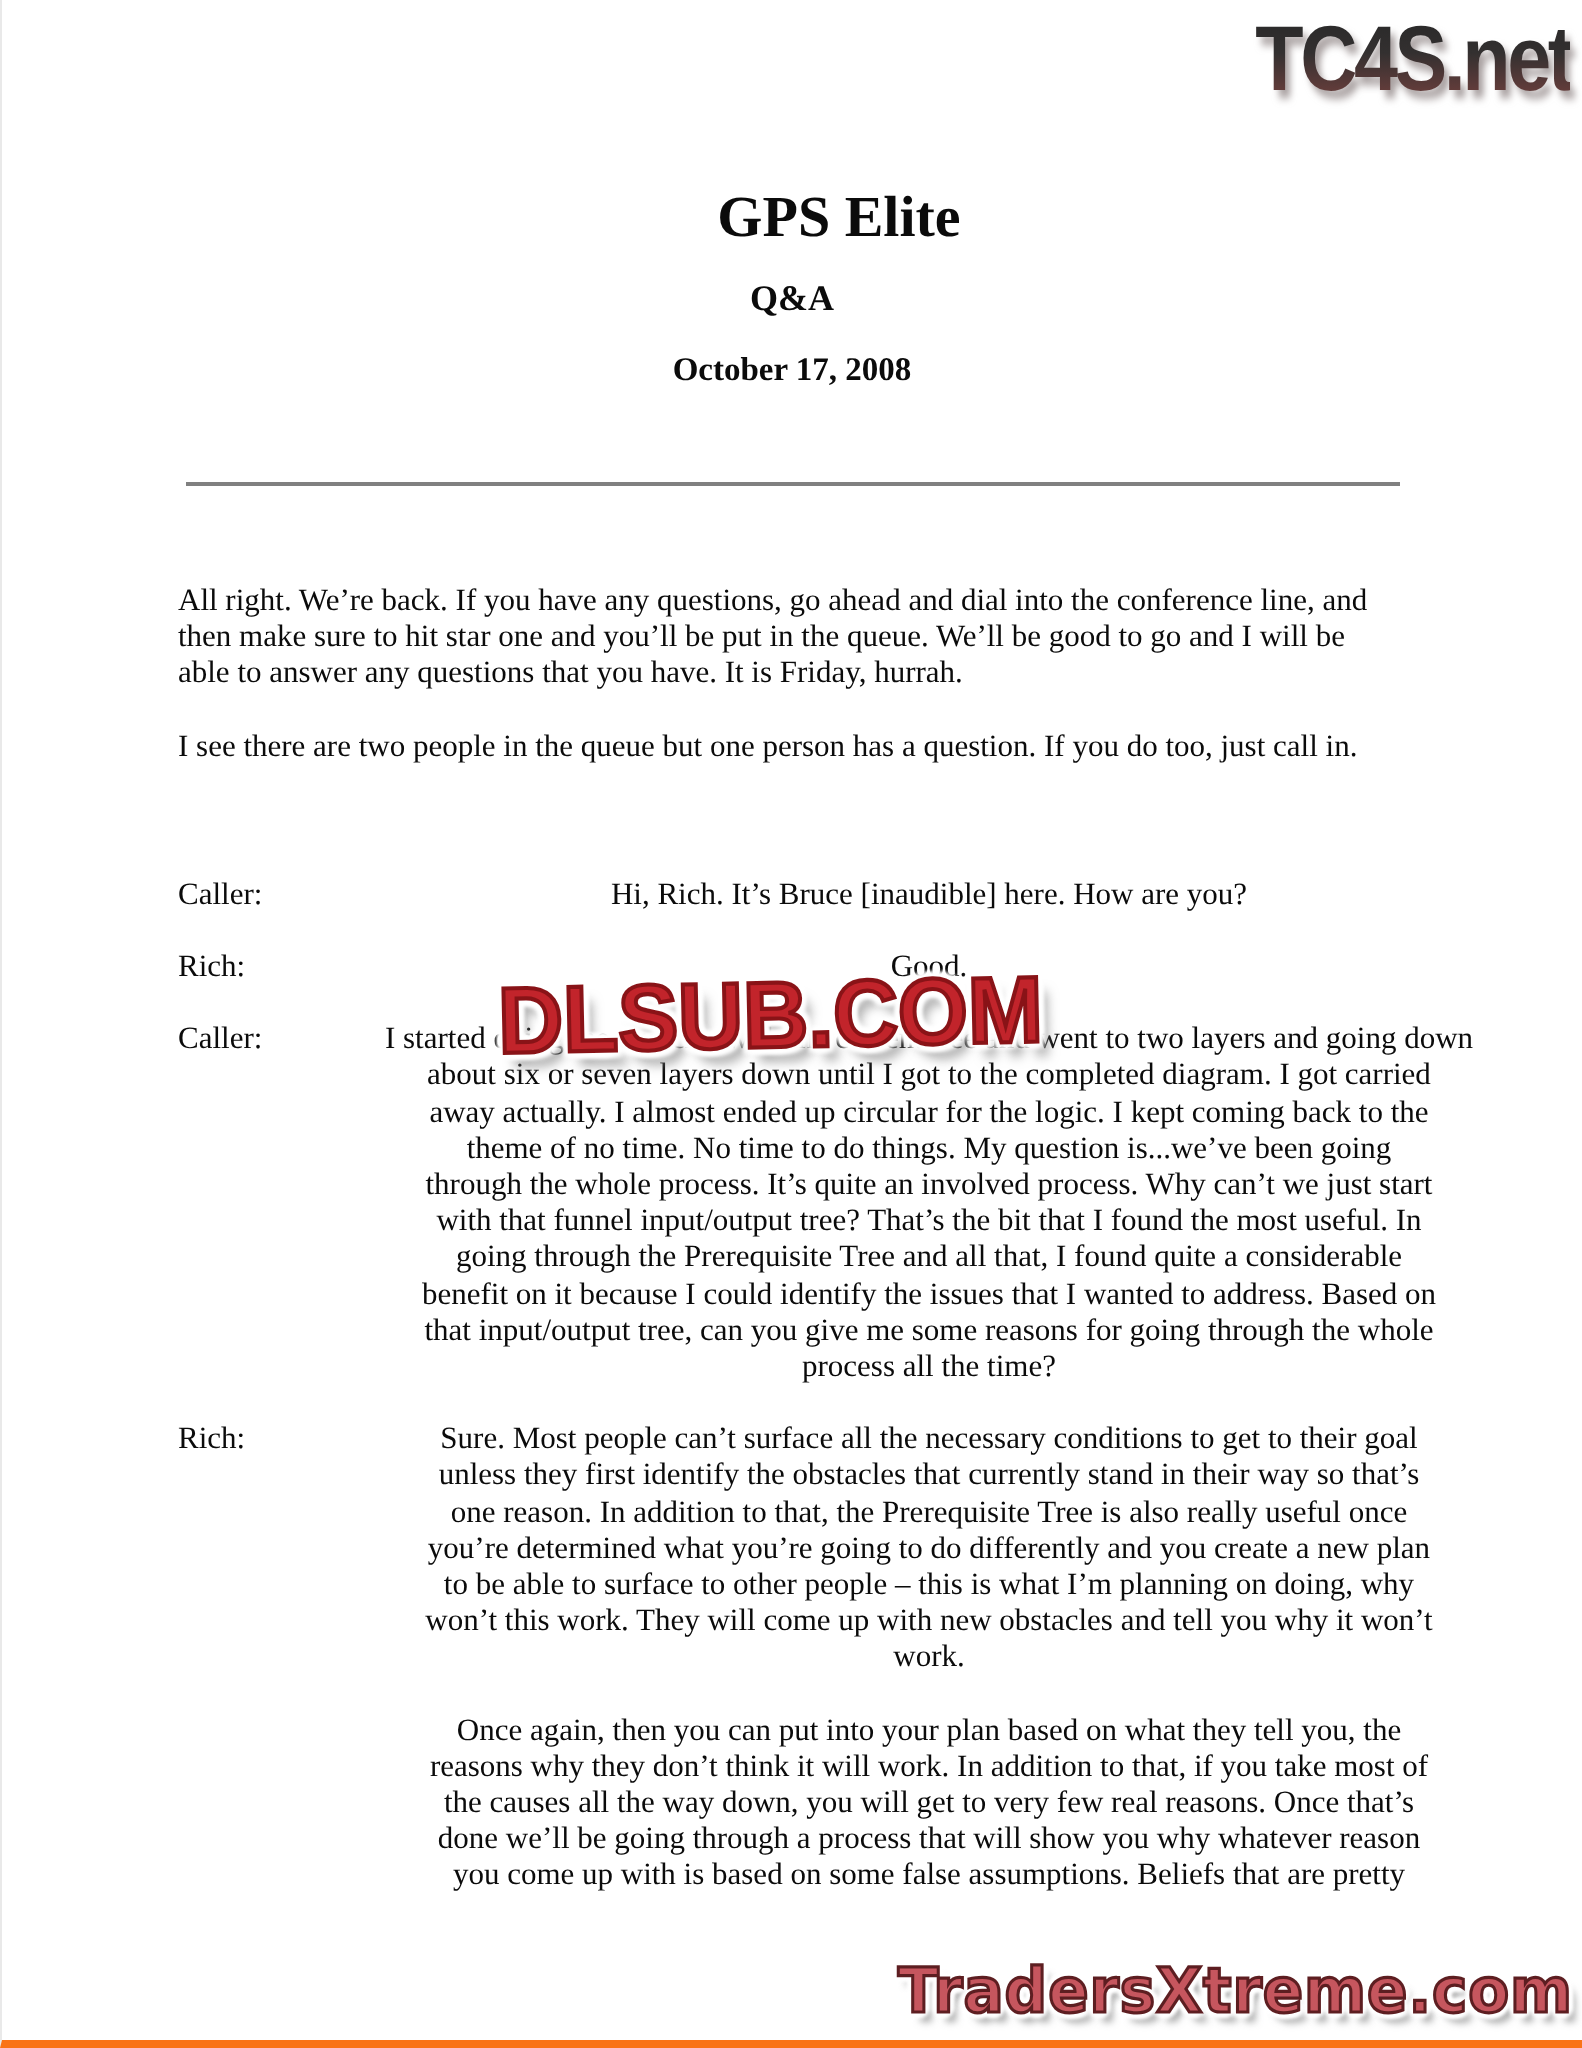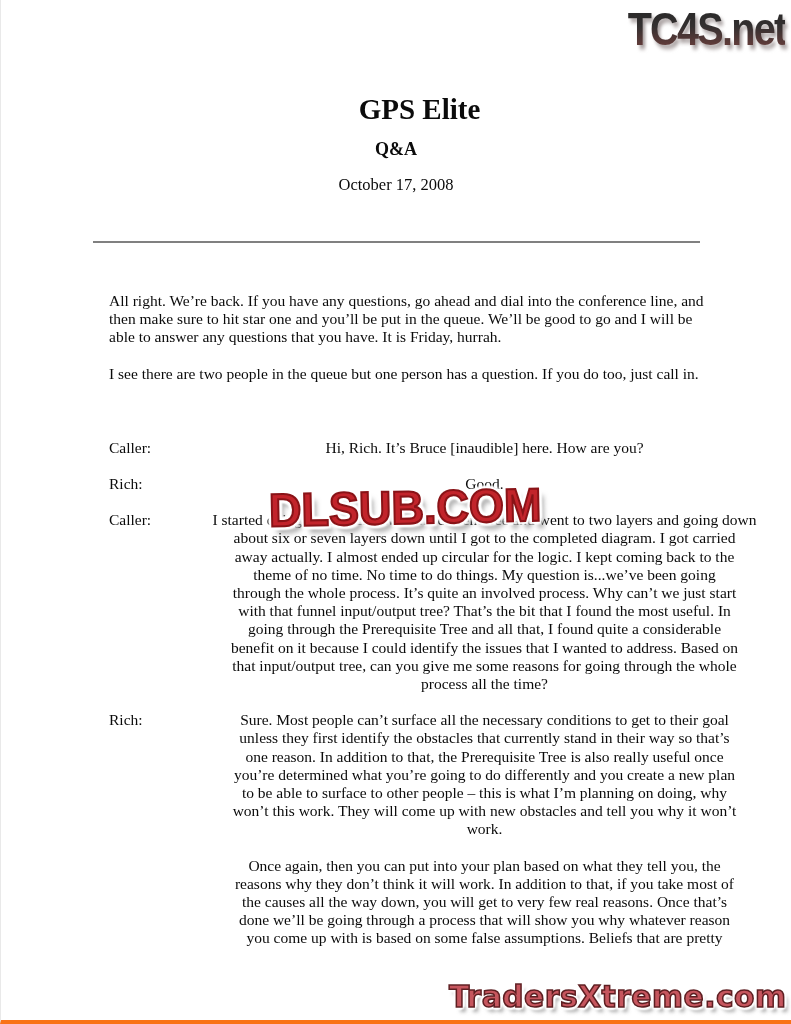--- a/index.html
+++ b/index.html
@@ -38,36 +38,36 @@
   
   .title-block {
     position: absolute;
     top: 92px;
     left: 0;
     width: 100%;
     text-align: center;
   }
   .title-main  { font-size: 29px; font-weight: bold; line-height: 34px; padding-left: 47px; }
   .title-sub   { font-size: 18px; font-weight: bold; line-height: 28px; margin-top: 9px; }
-  .title-date  { font-size: 16.5px; line-height: 22px; margin-top: 11px; }
+  .title-date  { font-size: 16.5px; line-height: 22px; margin-top: 11px; font-weight: bold; }
 
   
   .divider {
     position: absolute;
     top: 241px;
     left: 92px;
     width: 607px;
     border-top: 2px solid #808080;
   }
 
   
   .content {
     position: absolute;
     top: 292px;
-    left: 108px;
+    left: 88px;
     width: 650px;
     font-size: 15.5px;
     line-height: 18.2px;
   }
   .para { white-space: pre; }
   .para.p1 { margin-bottom: 18px; }
   .para.p2 { margin-bottom: 56px; }
 
   .drow {
     display: grid;

